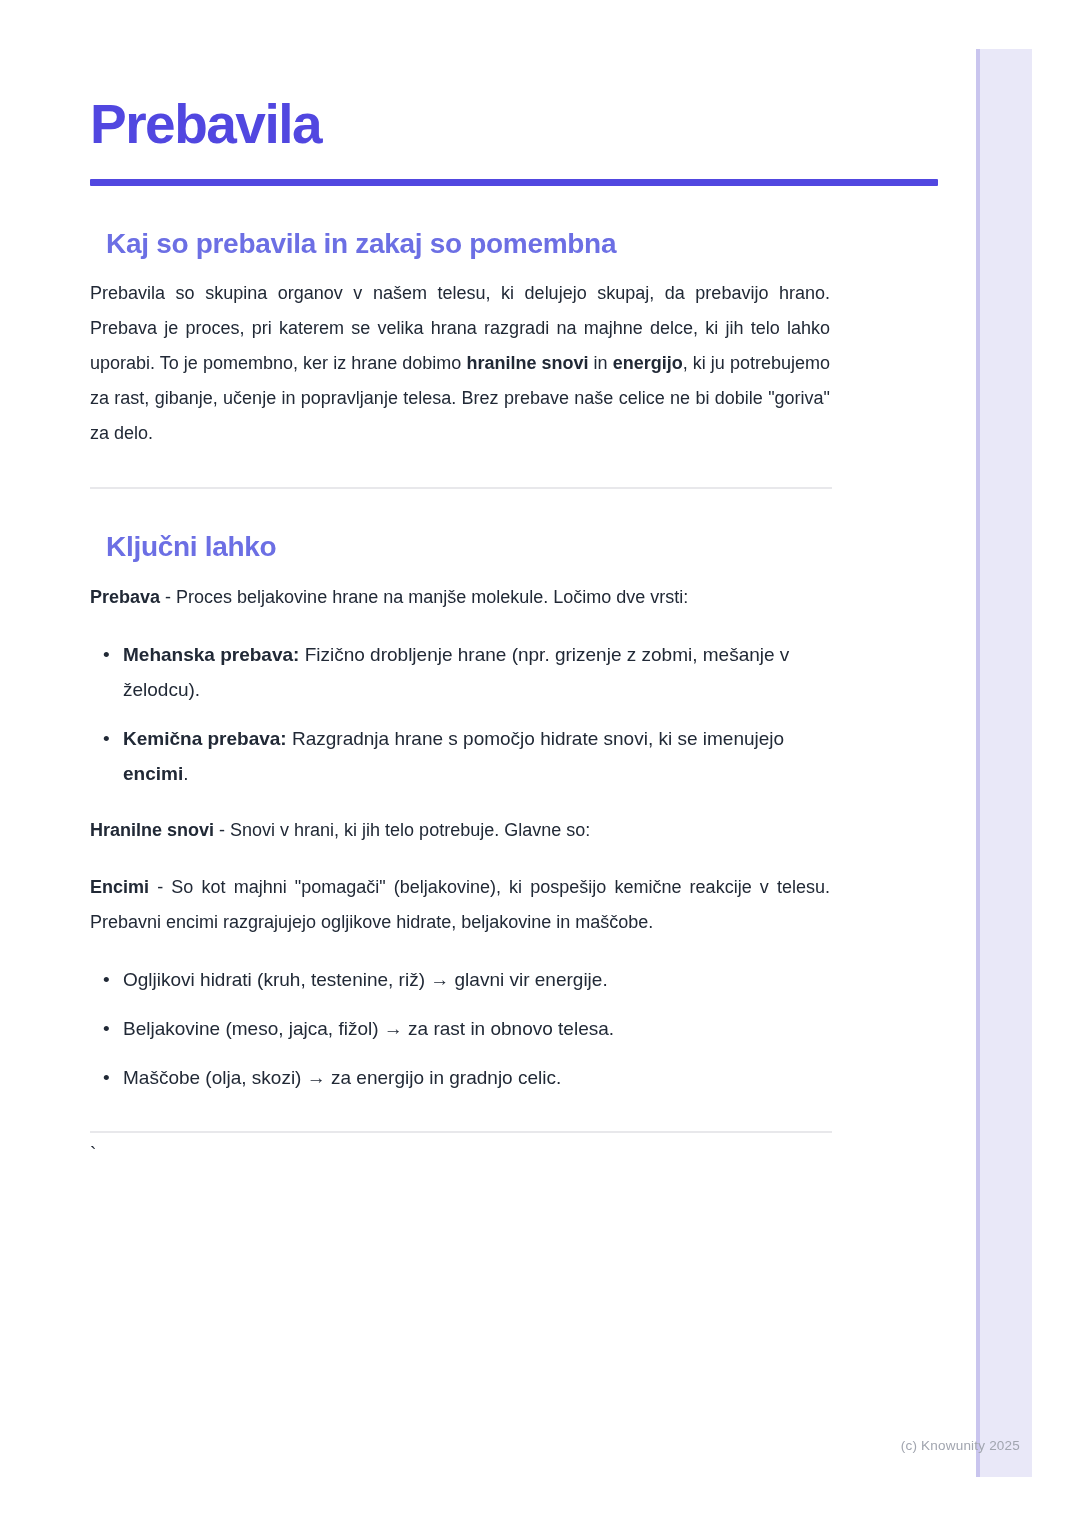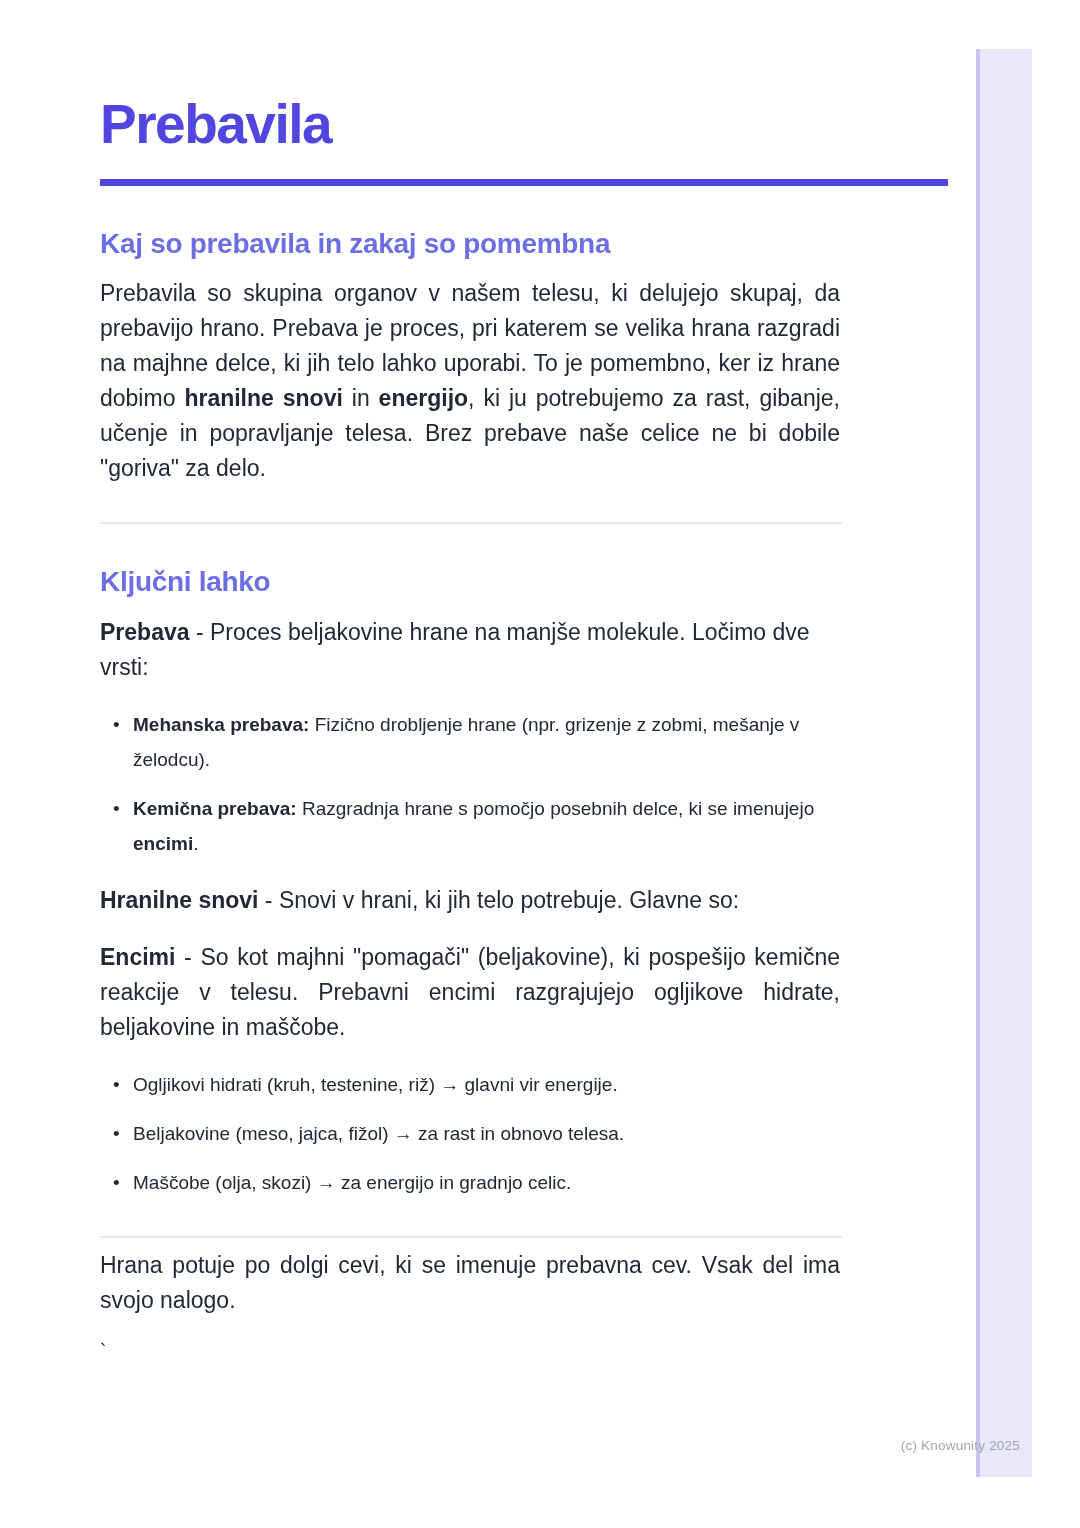--- a/index.html
+++ b/index.html
@@ -29,21 +29,21 @@
     top: 49px;
     width: 56px;
     height: 1428px;
     background: var(--strip-background, #E9E8F8);
     border-left: 4px solid var(--strip-border, #C9C5EE);
     z-index: 1;
   }
 
   .content {
     position: absolute;
-    left: 100px;
+    left: 90px;
     top: 0;
     width: 740px;
     z-index: 2;
   }
 
   h1.page-title {
     margin: 96px 0 0;
     font-size: 55px;
     line-height: 1.05;
     font-weight: 800;
@@ -58,25 +58,25 @@
     margin-top: 25px;
     border-radius: 1px;
   }
 
   h2.section-heading {
     font-size: 28px;
     font-weight: 700;
     letter-spacing: -0.3px;
     line-height: 1.3;
     color: var(--heading, #6C6FE4);
-    margin: 40px 0 14px;
+    margin: 40px 16px 14px;
   }
 
   p.body-text {
-    font-size: 23px;
+    font-size: 18px;
     line-height: 35px;
     margin: 0 0 22px;
   }
   p.justified { text-align: justify; }
   strong { font-weight: 700; }
 
   ul.bullet-list {
     list-style: none;
     margin: 2px 0 22px;
     padding: 0 0 0 13px;
@@ -138,21 +138,21 @@
 
     <p class="body-text"><strong>Prebava</strong><span> - Proces beljakovine hrane na manjše molekule. Ločimo dve vrsti:</span></p>
 
     <ul class="bullet-list">
       <li>
         <span class="marker">•</span>
         <span class="li-text"><strong>Mehanska prebava:</strong><span> Fizično drobljenje hrane (npr. grizenje z zobmi, mešanje v želodcu).</span></span>
       </li>
       <li>
         <span class="marker">•</span>
-        <span class="li-text"><strong>Kemična prebava:</strong><span> Razgradnja hrane s pomočjo posebnih delce, ki se imenujejo </span><strong>encimi</strong><span>.</span></span>
+        <span class="li-text"><strong>Kemična prebava:</strong><span> Razgradnja hrane s pomočjo hidrate snovi, ki se imenujejo </span><strong>encimi</strong><span>.</span></span>
       </li>
     </ul>
 
     <p class="body-text"><strong>Hranilne snovi</strong><span> - Snovi v hrani, ki jih telo potrebuje. Glavne so:</span></p>
 
     <p class="body-text justified"><strong>Encimi</strong><span> - So kot majhni "pomagači" (beljakovine), ki pospešijo kemične reakcije v telesu. Prebavni encimi razgrajujejo ogljikove hidrate, beljakovine in maščobe.</span></p>
 
     <ul class="bullet-list">
       <li>
         <span class="marker">•</span>
@@ -166,19 +166,18 @@
         <span class="marker">•</span>
         <span class="li-text">Maščobe (olja, skozi) → za energijo in gradnjo celic.</span>
       </li>
     </ul>
 
   </section>
 
   <hr class="divider">
 
   <section>
-    <p class="body-text justified">Hrana potuje po dolgi cevi, ki se imenuje prebavna cev. Vsak del ima svojo nalogo.</p>
     <p class="stray-char">`</p>
   </section>
 
 </div>
 
 <div class="footer-credit">(c) Knowunity 2025</div>
 
 </body></html>

